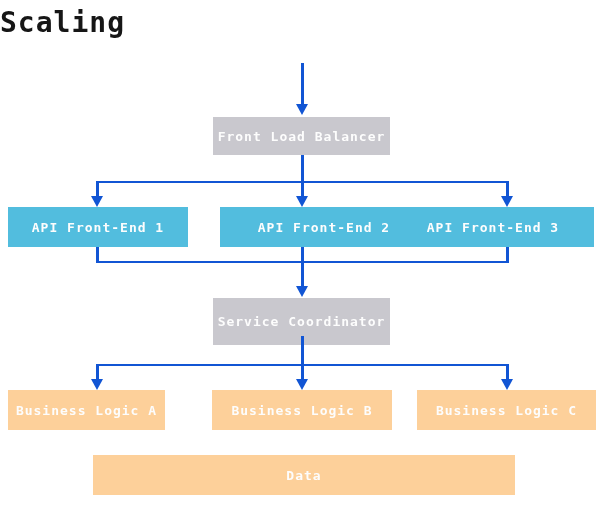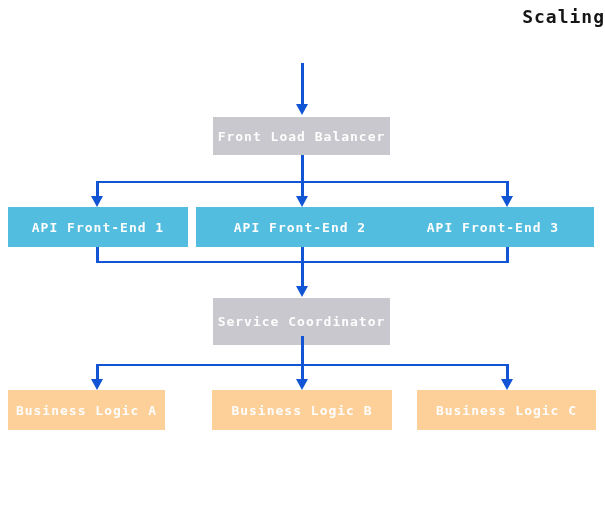--- a/index.html
+++ b/index.html
@@ -14,22 +14,22 @@
     background: #ffffff;
     overflow: hidden;
     font-family: "DejaVu Sans Mono", "Liberation Mono", monospace;
   }
   .title {
     position: absolute;
     left: 0;
     top: 6px;
     width: 605px;
     margin: 0;
-    text-align: right;
-    font-size: 18px;
+    text-align: left;
+    font-size: 28px;
     font-weight: bold;
     letter-spacing: 1px;
     color: #161616;
     font-family: "DejaVu Sans Mono", "Liberation Mono", monospace;
   }
   .node {
     position: absolute;
     display: flex;
     align-items: center;
     justify-content: center;
@@ -79,21 +79,21 @@
   <div class="vline" style="left:96px;  top:181px; height:16px"></div>
   <div class="vline" style="left:301px; top:181px; height:16px"></div>
   <div class="vline" style="left:506px; top:181px; height:16px"></div>
   <div class="head" style="left:91px;  top:196px"></div>
   <div class="head" style="left:296px; top:196px"></div>
   <div class="head" style="left:501px; top:196px"></div>
 
   <div class="node blue" style="left:8px; top:207px; width:180px; height:40px">
     <span class="node-label">API Front-End 1</span>
   </div>
-  <div class="node blue" style="left:196px; top:207px; width:208px; height:40px">
+  <div class="node blue" style="left:220px; top:207px; width:208px; height:40px">
     <span class="node-label">API Front-End 2</span>
   </div>
   <div class="node blue" style="left:392px; top:207px; width:202px; height:40px">
     <span class="node-label">API Front-End 3</span>
   </div>
 
   <div class="vline" style="left:96px;  top:247px; height:16px"></div>
   <div class="vline" style="left:301px; top:247px; height:16px"></div>
   <div class="vline" style="left:506px; top:247px; height:16px"></div>
   <div class="hline" style="left:96px;  top:261px; width:413px"></div>
@@ -116,14 +116,17 @@
   <div class="node orange" style="left:8px; top:390px; width:157px; height:40px">
     <span class="node-label">Business Logic A</span>
   </div>
   <div class="node orange" style="left:212px; top:390px; width:180px; height:40px">
     <span class="node-label">Business Logic B</span>
   </div>
   <div class="node orange" style="left:417px; top:390px; width:179px; height:40px">
     <span class="node-label">Business Logic C</span>
   </div>
 
+  <div class="node orange" style="left:93px; top:455px; width:422px; height:40px">
+    <span class="node-label">Data</span>
+  </div>
 
 </div>
 
 </body></html>

